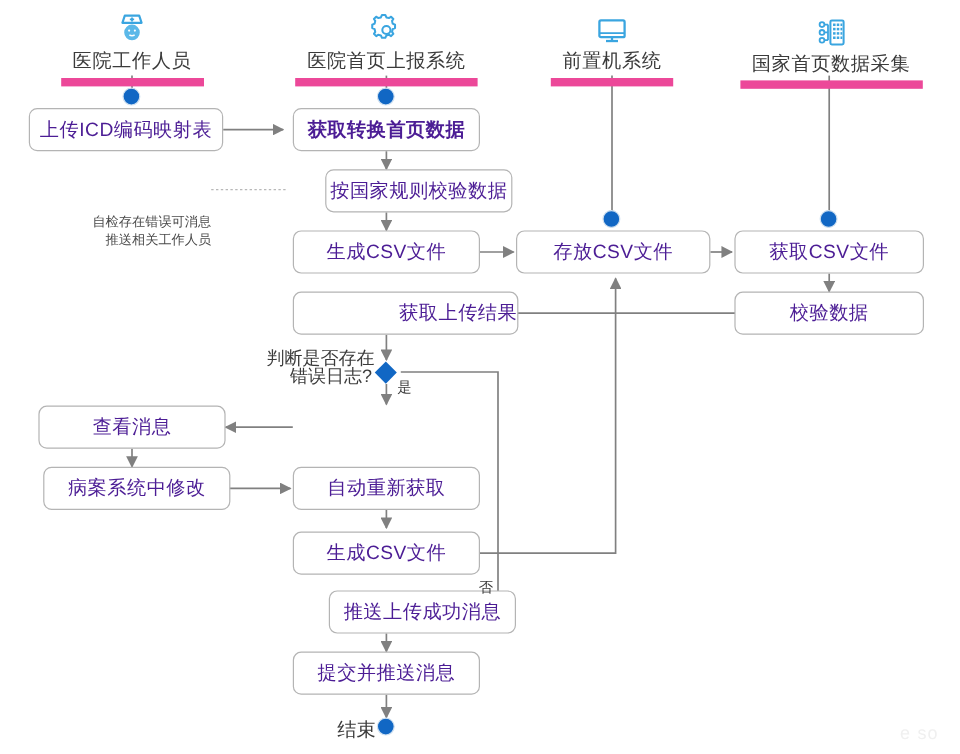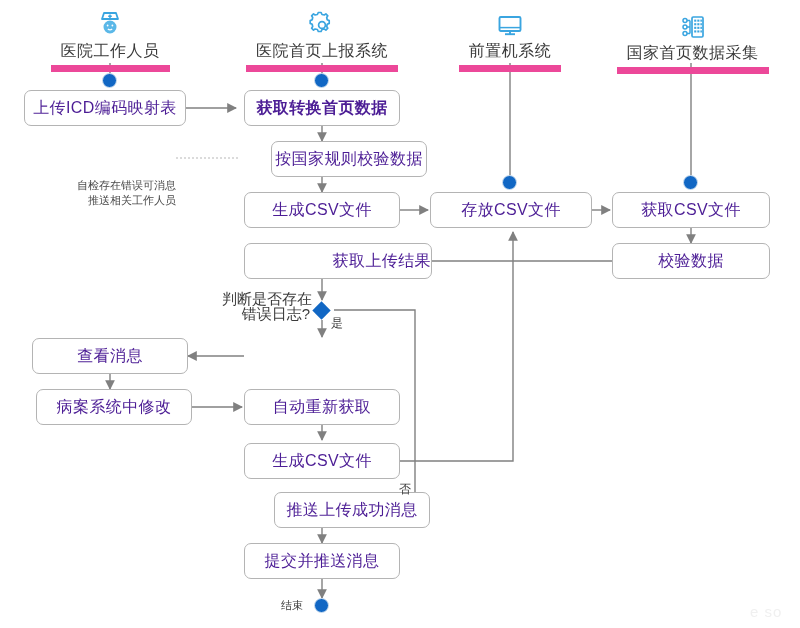--- a/index.html
+++ b/index.html
@@ -90,21 +90,21 @@
   .decision-label {
     position: absolute;
     font-size: 15px;
     color: #3b3b3b;
     line-height: 15px;
     text-align: right;
     white-space: nowrap;
   }
   .end-label {
     position: absolute;
-    font-size: 11px;
+    font-size: 16px;
     color: #3b3b3b;
     white-space: nowrap;
   }
   .watermark {
     position: absolute;
     font-size: 15px;
     color: #f0f0f0;
     letter-spacing: 1px;
     user-select: none;
   }

